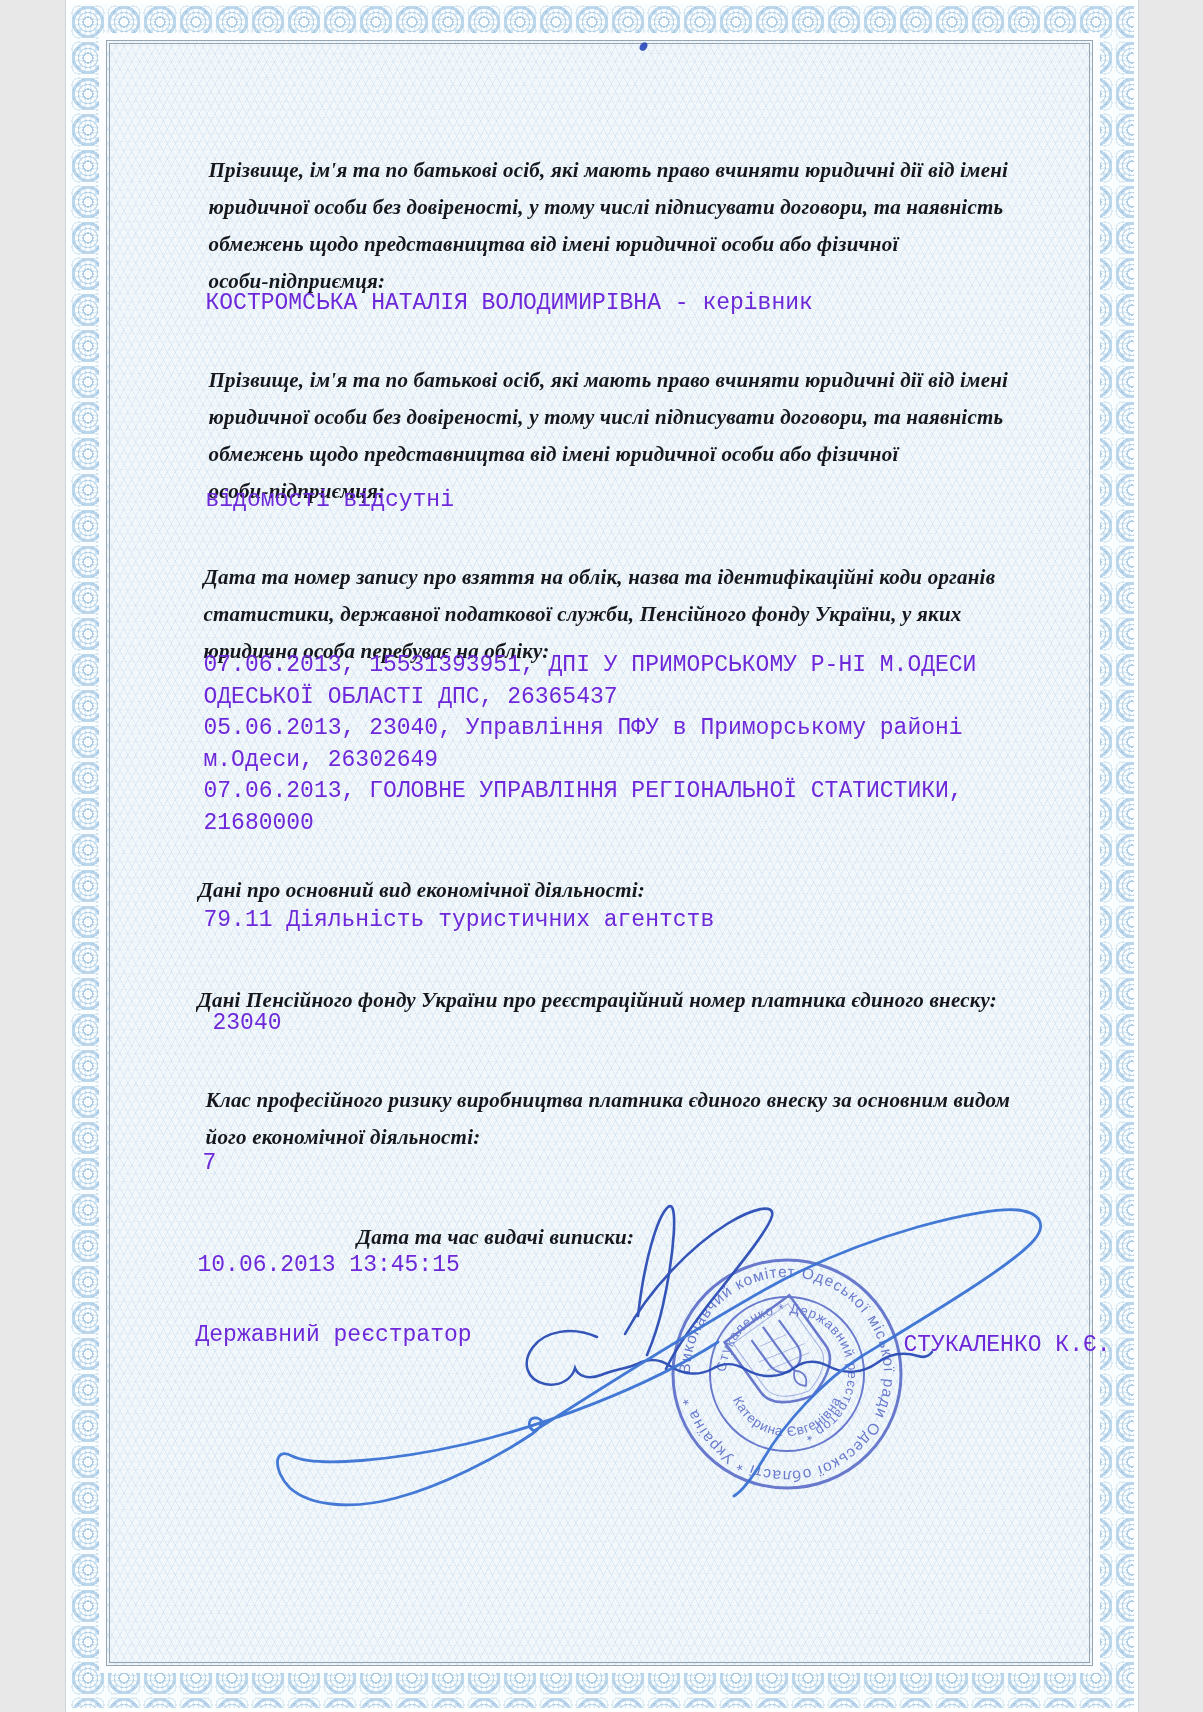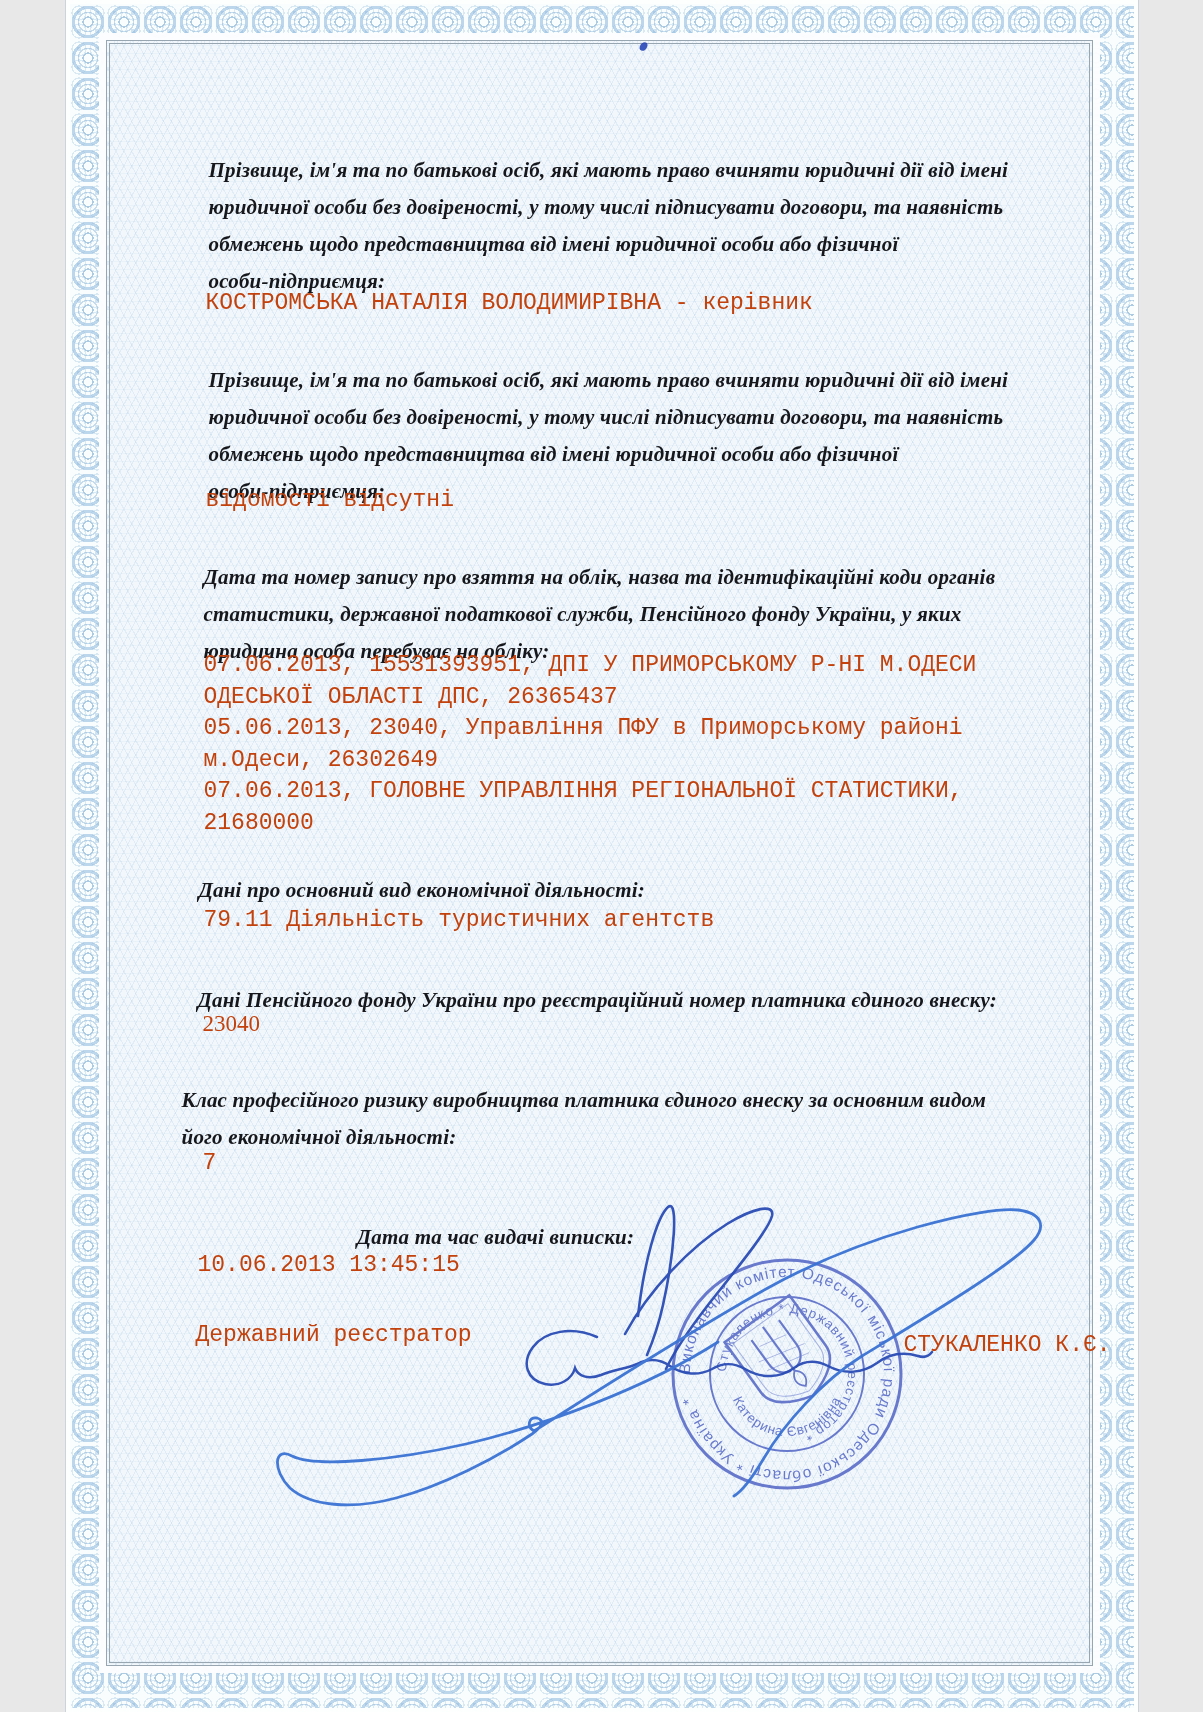--- a/index.html
+++ b/index.html
@@ -35,21 +35,21 @@
   }
   .content{position:absolute; inset:0;}
   .h{
     position:absolute; white-space:pre-line;
     font:italic bold 21px/37px "Liberation Serif", serif;
     color:#15171c; letter-spacing:.2px;
   }
   .m{
     position:absolute; white-space:pre-line;
     font:23px/31.5px "Liberation Mono","DejaVu Sans Mono",monospace;
-    color:#c2410c;
+    color:#6d28d9;
   }
   .ink-speck{
     position:absolute; left:574px; top:42px; width:7px; height:9px;
     background:#2746b8; border-radius:60% 40% 55% 45%; transform:rotate(20deg);
     opacity:.9;
   }
   .overlay{position:absolute; left:0; top:0; pointer-events:none;}
   .stamp-text{font-family:"Liberation Sans",sans-serif; fill:#4b5fc4;}
 </style>
 </head>
@@ -82,23 +82,23 @@
 ОДЕСЬКОЇ ОБЛАСТІ ДПС, 26365437
 05.06.2013, 23040, Управління ПФУ в Приморському районі
 м.Одеси, 26302649
 07.06.2013, ГОЛОВНЕ УПРАВЛІННЯ РЕГІОНАЛЬНОЇ СТАТИСТИКИ,
 21680000</div>
 
     <div class="h" style="left:133px; top:872px; width:910px;">Дані про основний вид економічної діяльності:</div>
     <div class="m" style="left:138px; top:905px;">79.11 Діяльність туристичних агентств</div>
 
     <div class="h" style="left:132px; top:982px; width:920px;">Дані Пенсійного фонду України про реєстраційний номер платника єдиного внеску:</div>
-    <div class="m" style="left:137px; top:1008px;font-family:Liberation Serif, serif;">23040</div>
+    <div class="m" style="left:147px; top:1008px;">23040</div>
 
-    <div class="h" style="left:116px; top:1082px; width:920px;">Клас професійного ризику виробництва платника єдиного внеску за основним видом
+    <div class="h" style="left:140px; top:1082px; width:920px;">Клас професійного ризику виробництва платника єдиного внеску за основним видом
 його економічної діяльності:</div>
     <div class="m" style="left:137px; top:1148px;">7</div>
 
     <div class="h" style="left:130px; top:1219px; width:600px;text-align:center;">Дата та час видачі виписки:</div>
     <div class="m" style="left:132px; top:1250px;">10.06.2013 13:45:15</div>
 
     <div class="m" style="left:130px; top:1320px;">Державний реєстратор</div>
     <div class="m" style="left:838px; top:1330px;">СТУКАЛЕНКО К.Є.</div>
 
     <svg class="overlay" width="1203" height="1712" viewBox="0 0 1203 1712" aria-hidden="true">

